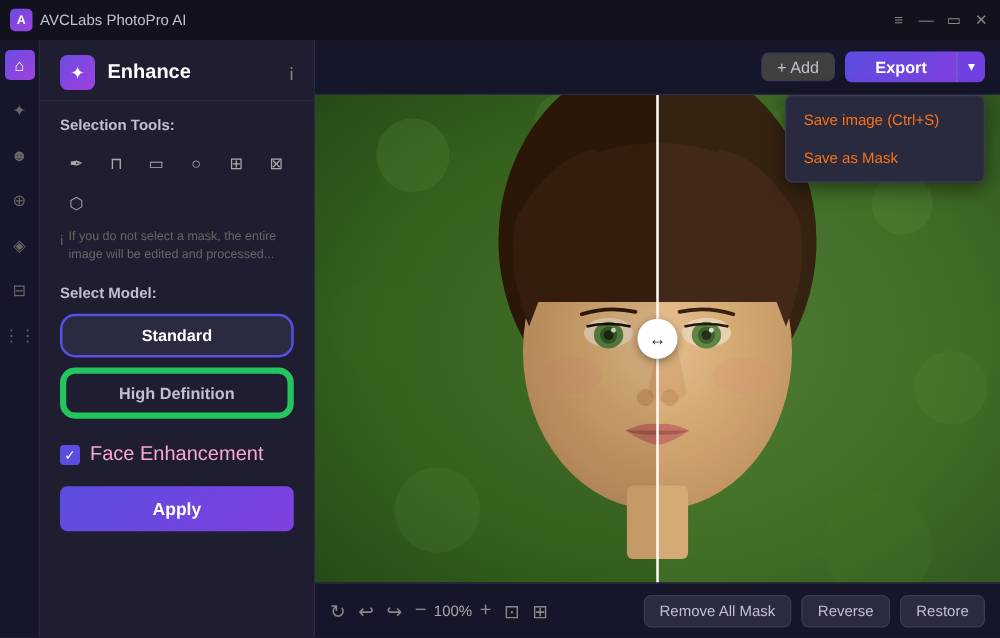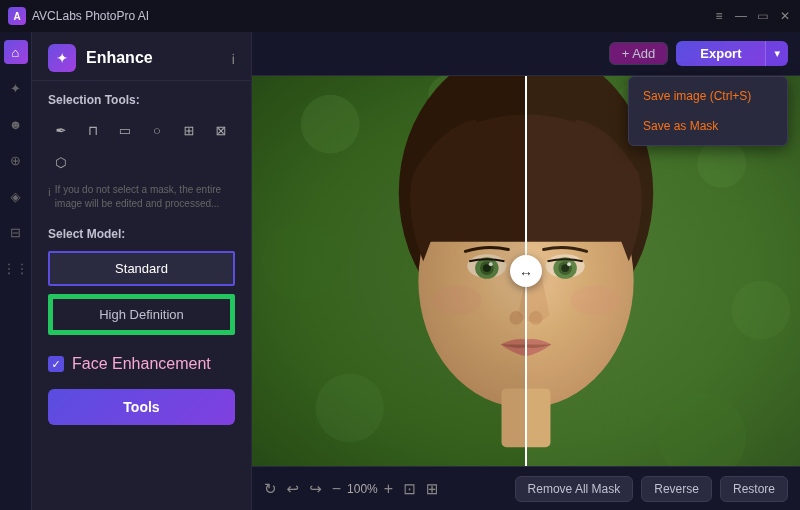--- a/index.html
+++ b/index.html
@@ -186,23 +186,23 @@
       color: #666;
       line-height: 1.4;
     }
 
     .model-section {
       margin-bottom: 12px;
     }
     .model-btn {
       width: 100%;
       padding: 8px 12px;
-      border-radius: 2px;
+      border-radius: 12px;
       font-size: 13px;
-      font-weight: 400;
+      font-weight: 700;
       cursor: pointer;
       margin-bottom: 8px;
       text-align: center;
       border: none;
     }
     .model-btn-standard {
       background: #2a2a40;
       border: 2px solid #5a4de0;
       color: #ffffff;
     }
@@ -263,21 +263,21 @@
       background: #16162a;
       display: flex;
       align-items: center;
       justify-content: flex-end;
       padding: 0 12px;
       gap: 8px;
       border-bottom: 1px solid #2a2a40;
       flex-shrink: 0;
     }
     .add-btn {
-      background: #701a75;
+      background: #404040;
       border: 1px solid #3a3a55;
       border-radius: 6px;
       color: #c0c0d0;
       font-size: 13px;
       padding: 3px 12px;
       cursor: pointer;
       display: flex;
       align-items: center;
       gap: 4px;
     }
@@ -491,21 +491,21 @@
         <div class="section-label">Select Model:</div>
         <button class="model-btn model-btn-standard">Standard</button>
         <button class="model-btn model-btn-hd">High Definition</button>
       </div>
 
       <div class="checkbox-row">
         <div class="checkbox">✓</div>
         <span class="checkbox-label">Face Enhancement</span>
       </div>
 
-      <button class="apply-btn">Tools</button>
+      <button class="apply-btn">Apply</button>
     </div>
   </div>
 
   <div class="content-area">
 
     <div class="topbar">
       <button class="add-btn">+ Add</button>
       <div class="export-btn-wrap">
         <button class="export-btn">Export</button>
         <button class="export-chevron">▾</button>

